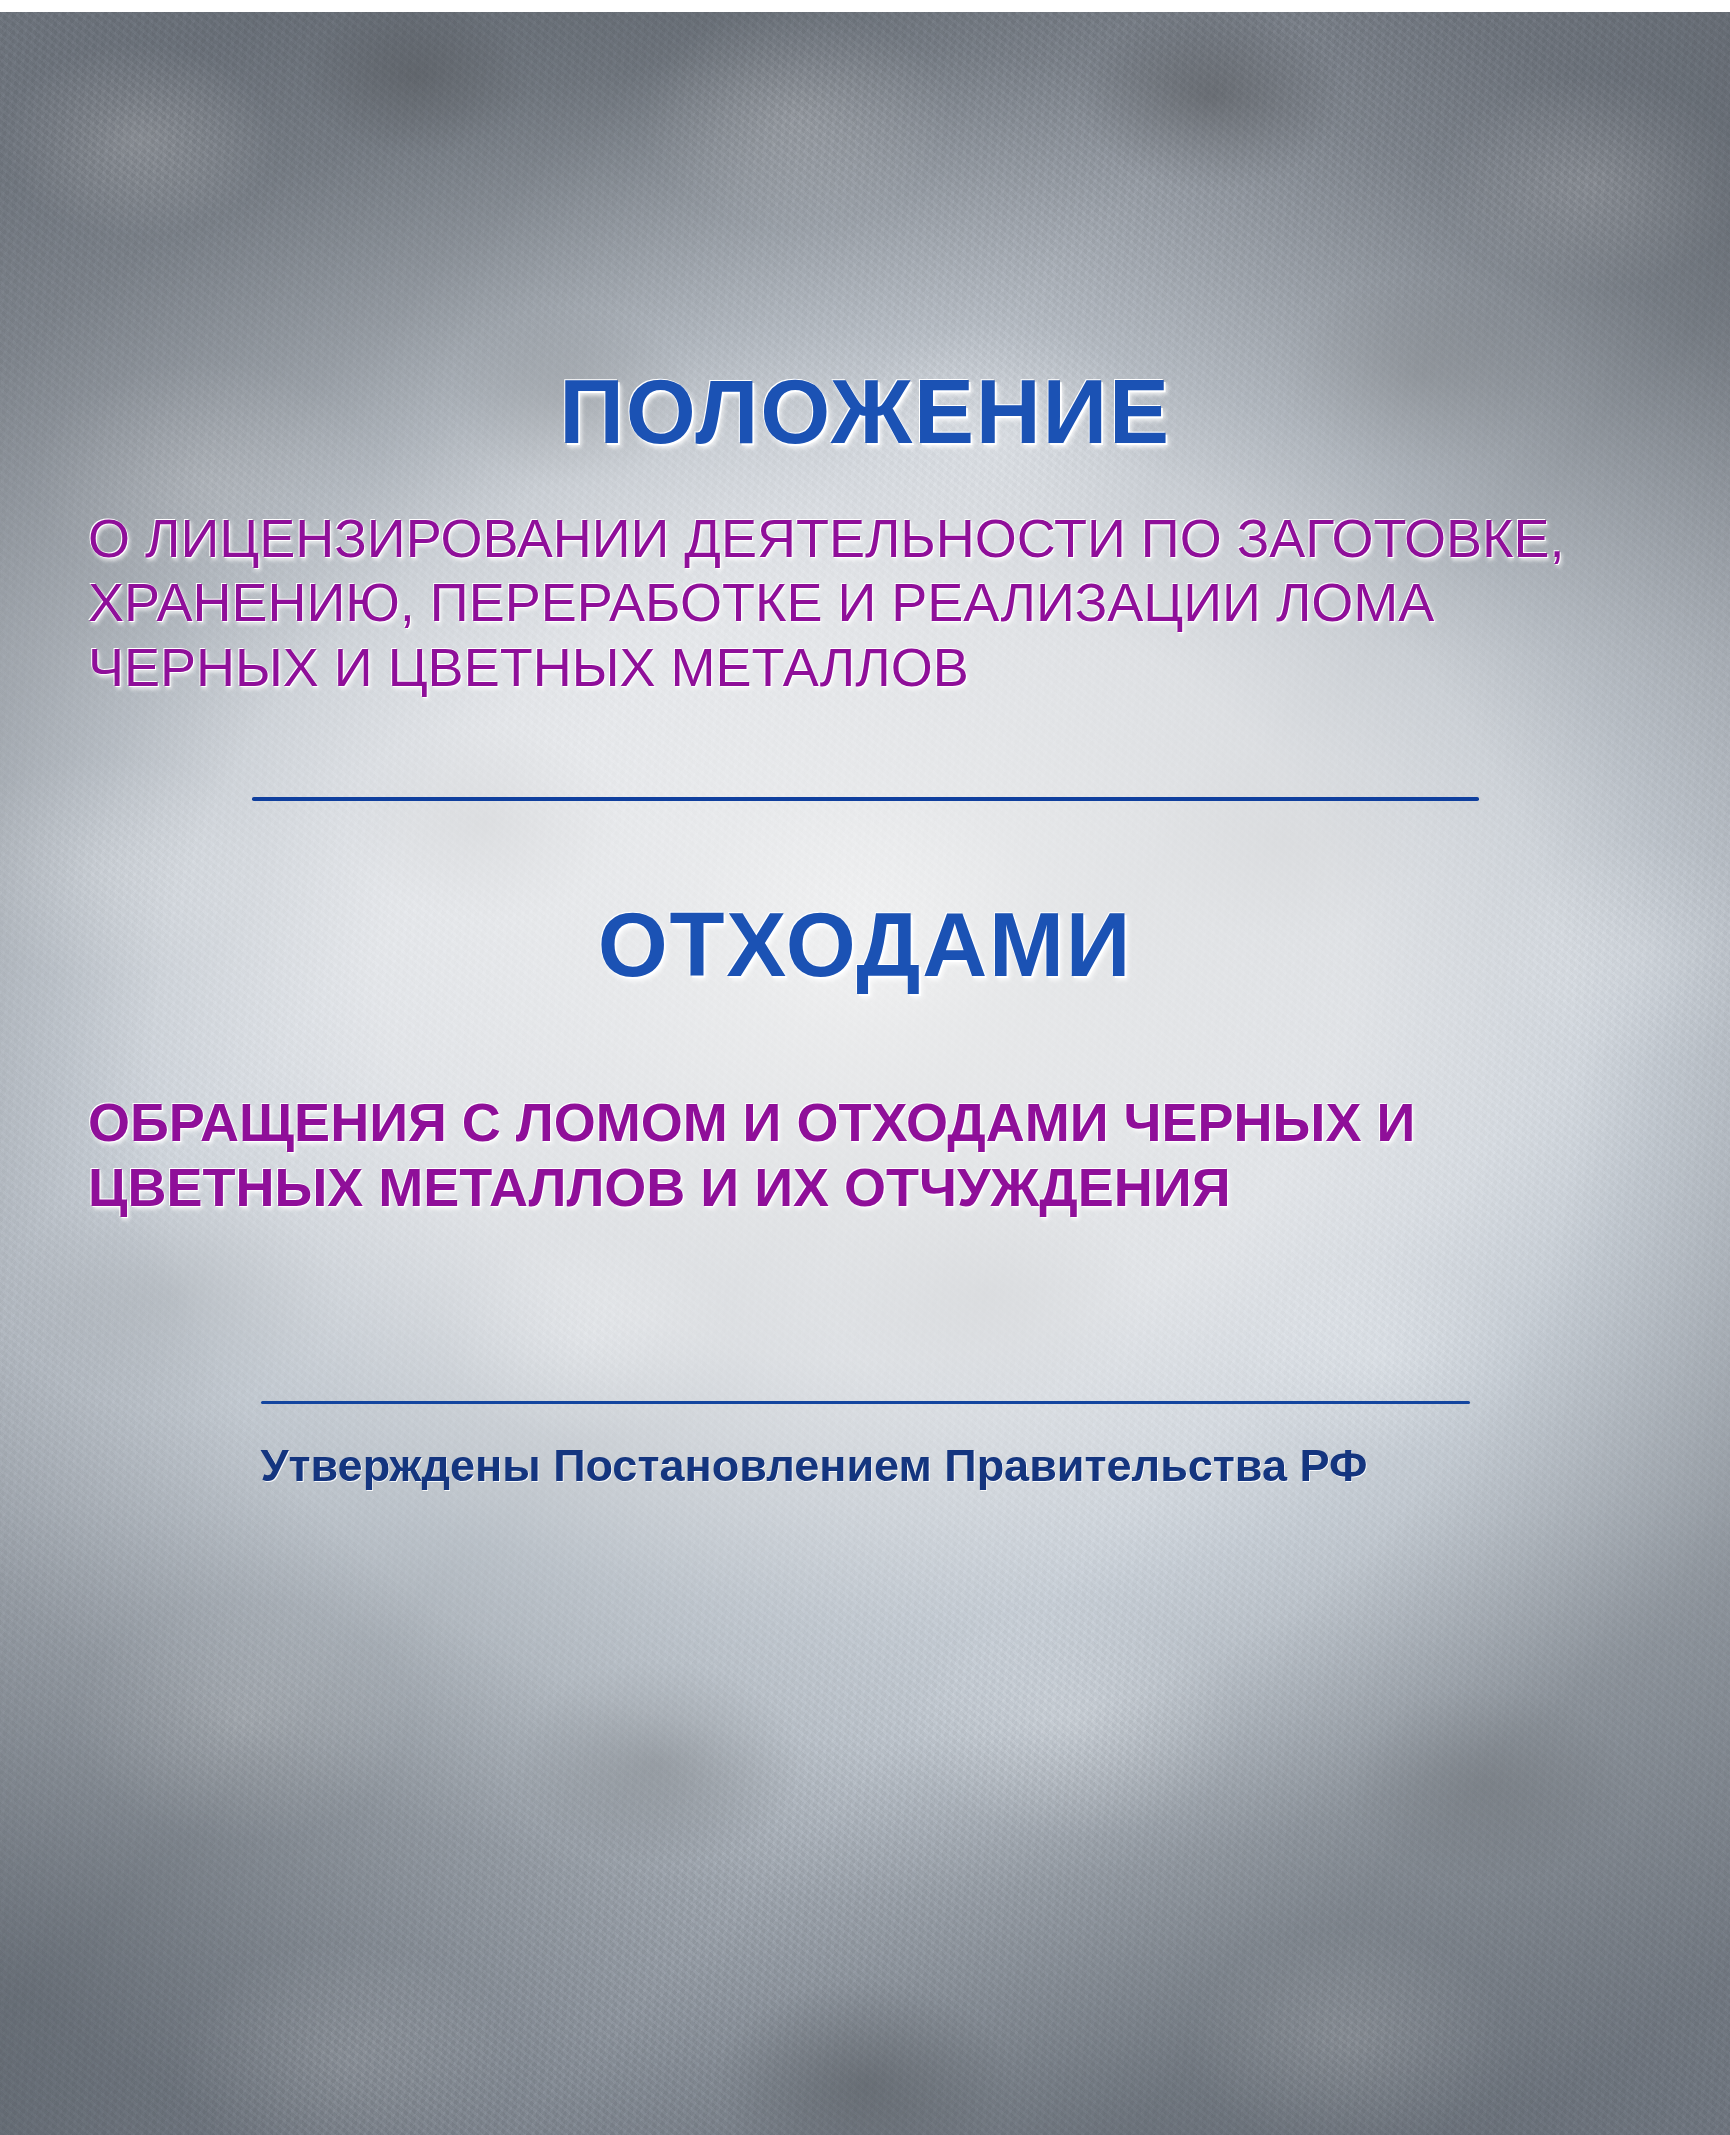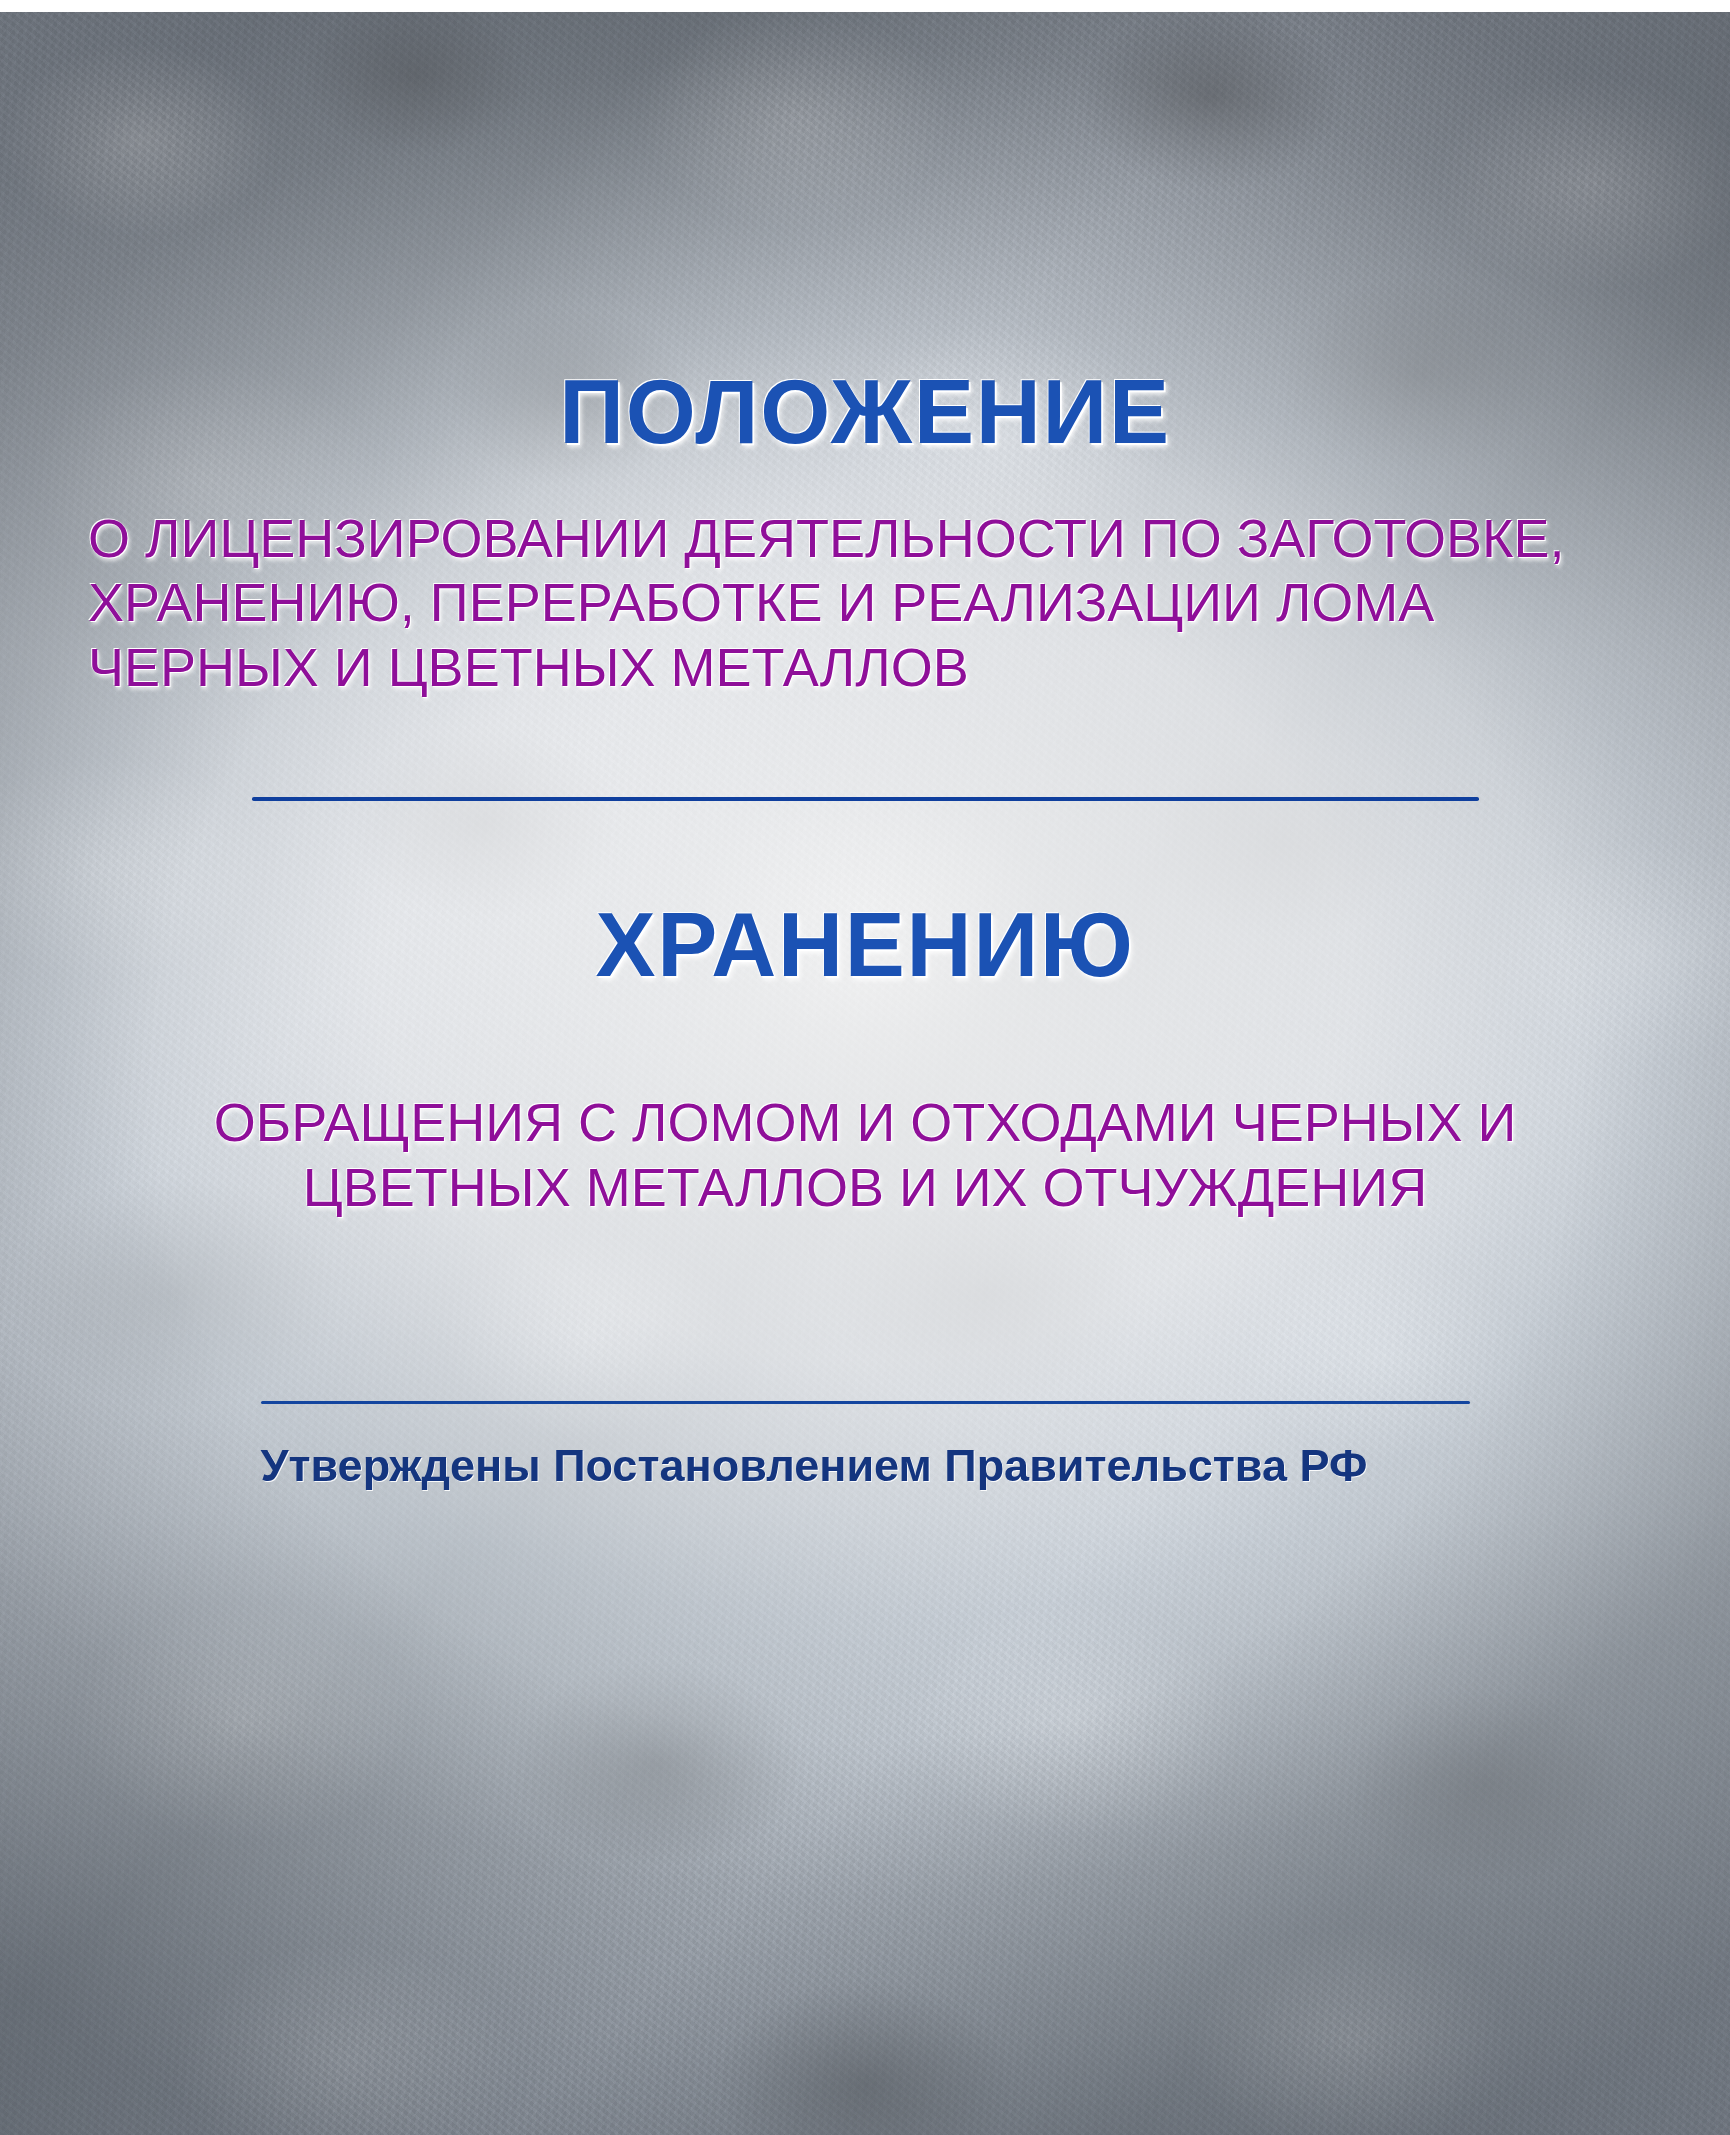--- a/index.html
+++ b/index.html
@@ -147,23 +147,23 @@
     text-shadow:
       1.8px 1.8px 0 #ffffff,
       -0.9px -0.9px 0 #ffffff,
       2.8px 3.7px 5.5px rgba(255,255,255,.9);
   }
 
   .subtitle-second {
     margin-top: 97px;
     width: 100%;
     font-size: 54px;
-    font-weight: normal;
+    font-weight: bold;
     color: #8f0f99;
-    text-align: center;
+    text-align: left;
     line-height: 1.20;
     text-shadow:
       0.9px 0.9px 0 #ffffff,
       -0.9px -0.9px 0 #ffffff,
       1.8px 2.8px 4.6px rgba(255,255,255,.85);
   }
 
   .rule-bottom {
     width: 1209px;
     height: 3.7px;
@@ -192,21 +192,21 @@
   <div class="bg-vignette"></div>
 
   <div class="content">
 
     <div class="title-main">ПОЛОЖЕНИЕ</div>
 
     <div class="subtitle-main">О ЛИЦЕНЗИРОВАНИИ ДЕЯТЕЛЬНОСТИ ПО ЗАГОТОВКЕ, ХРАНЕНИЮ, ПЕРЕРАБОТКЕ И РЕАЛИЗАЦИИ ЛОМА ЧЕРНЫХ И ЦВЕТНЫХ МЕТАЛЛОВ</div>
 
     <div class="rule rule-top"></div>
 
-    <div class="title-second">ХРАНЕНИЮ</div>
+    <div class="title-second">ОТХОДАМИ</div>
 
     <div class="subtitle-second">ОБРАЩЕНИЯ С ЛОМОМ И ОТХОДАМИ ЧЕРНЫХ И ЦВЕТНЫХ МЕТАЛЛОВ И ИХ ОТЧУЖДЕНИЯ</div>
 
     <div class="rule rule-bottom"></div>
 
     <div class="approval">
       <span>Утверждены Постановлением Правительства РФ</span>
     </div>
 
   </div>

